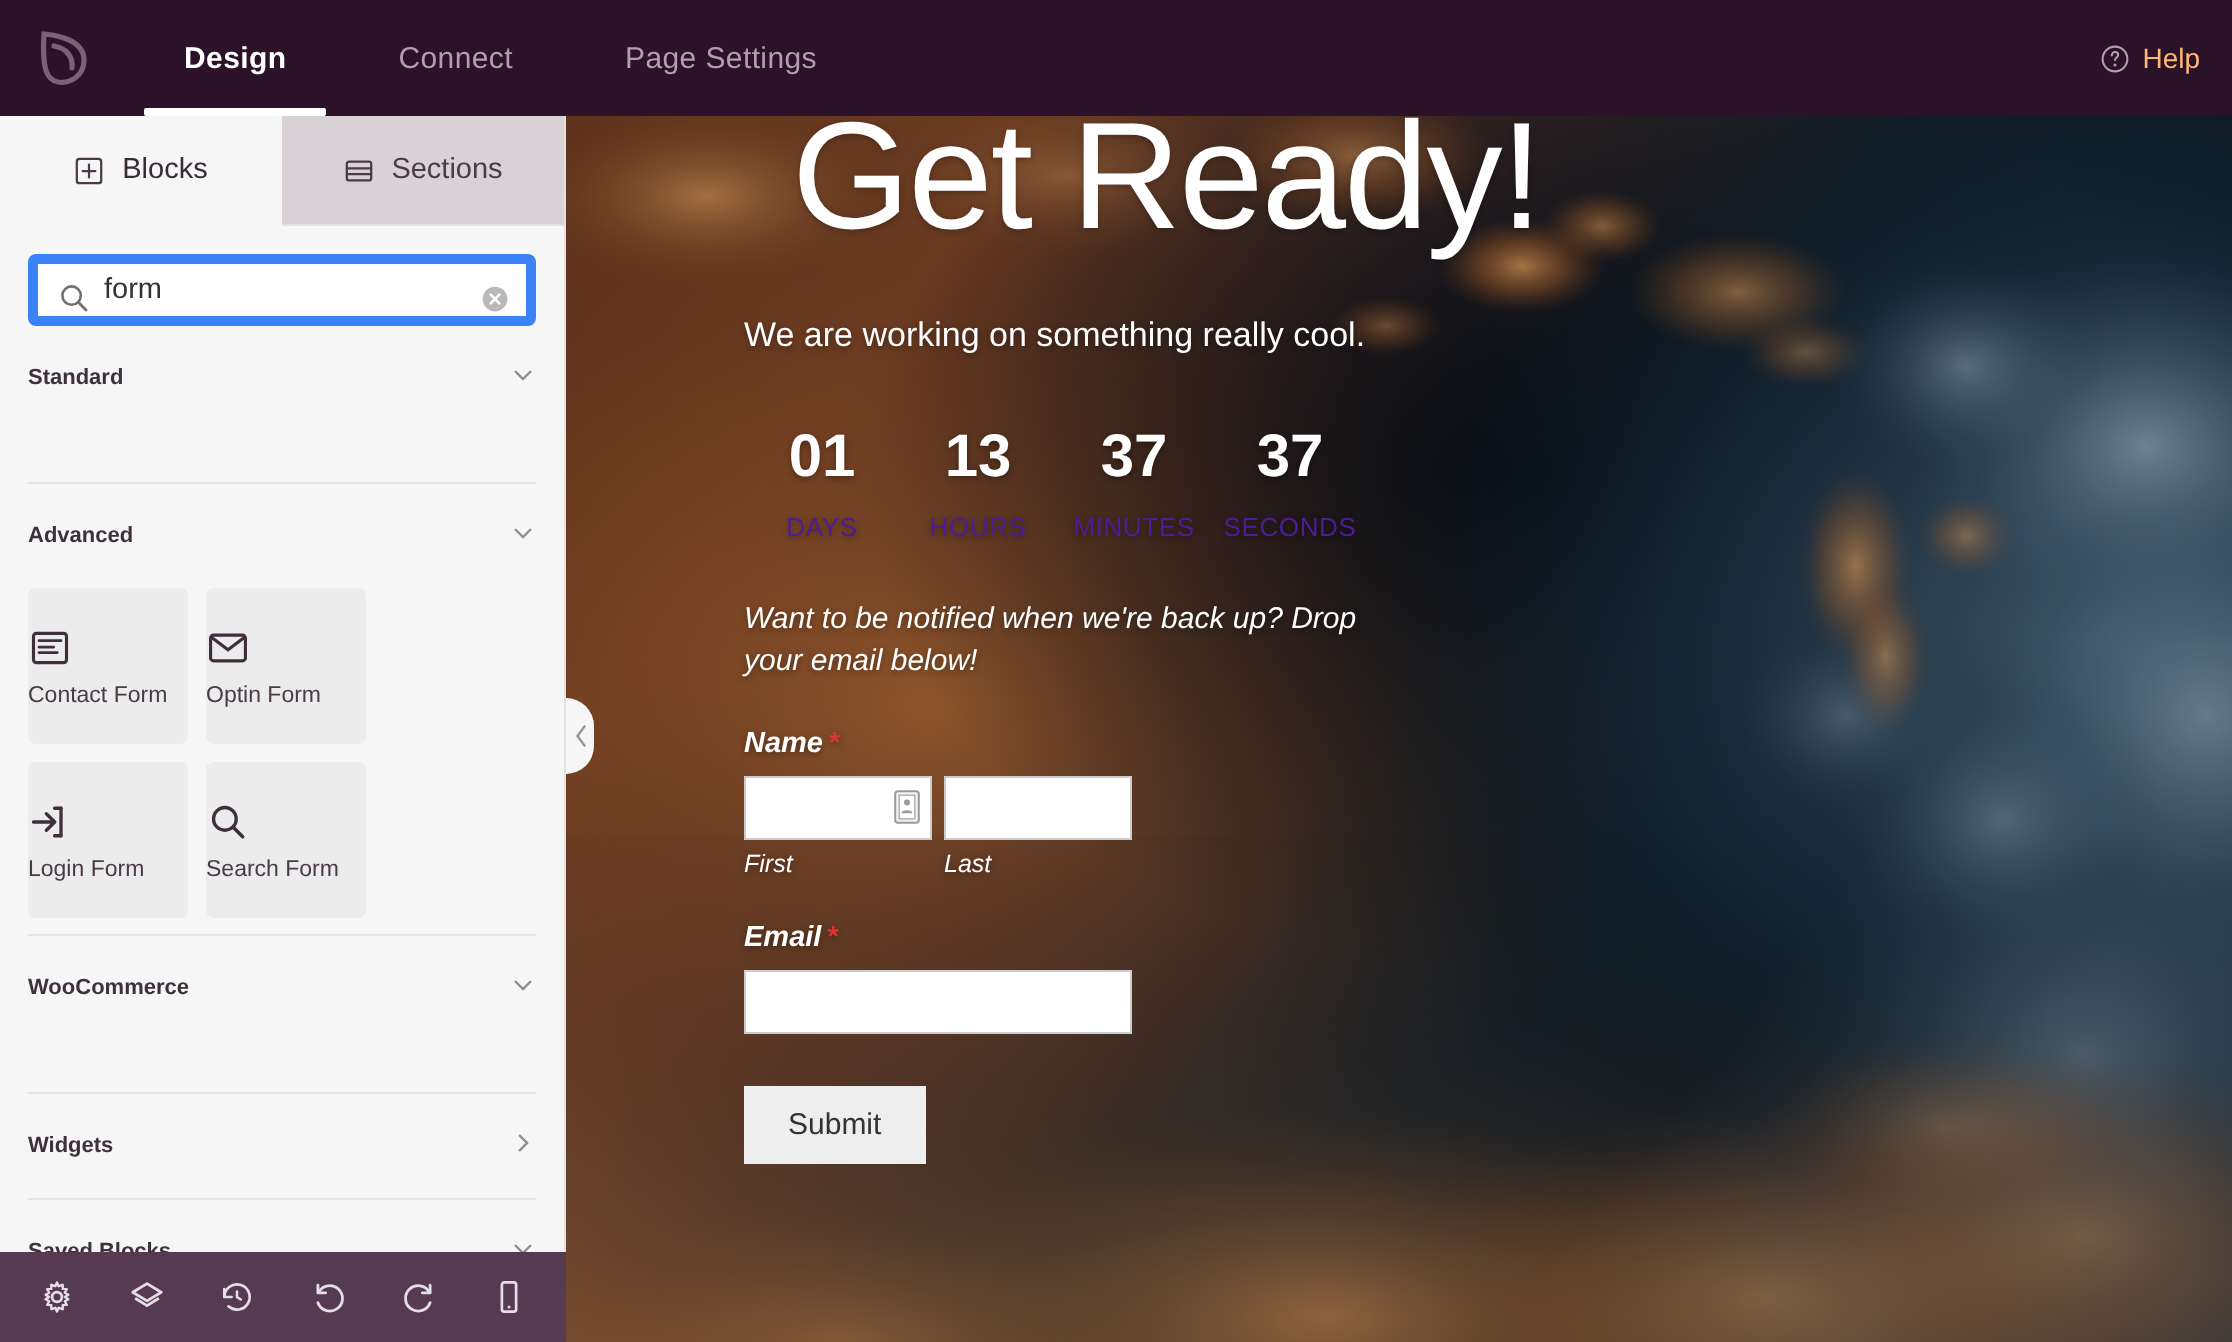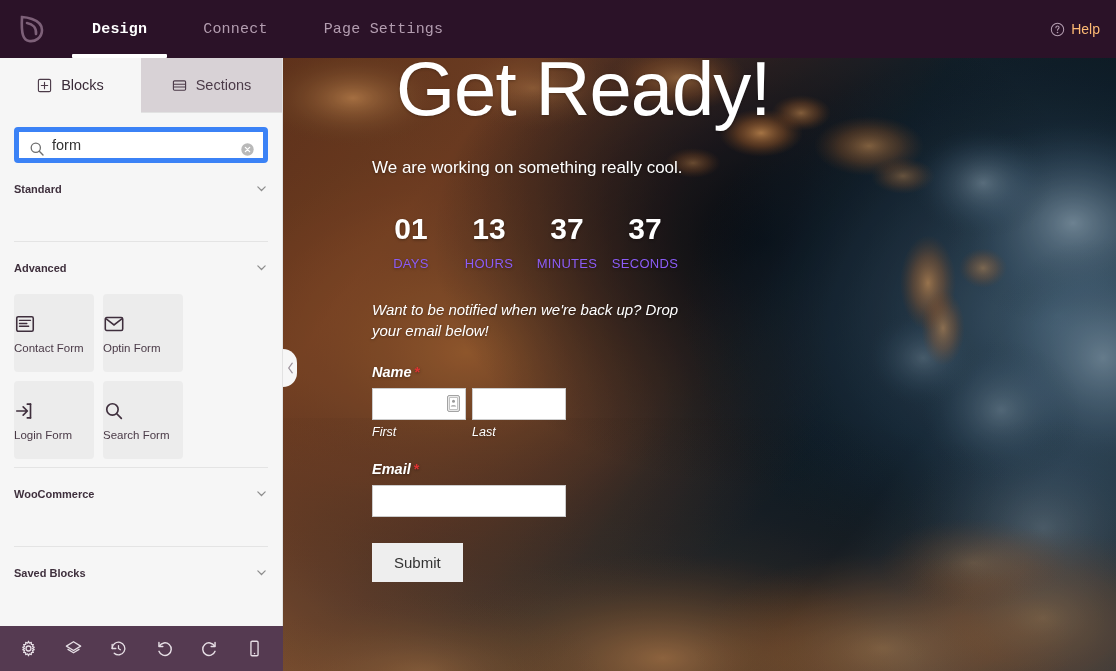--- a/index.html
+++ b/index.html
@@ -17,21 +17,21 @@
     width: 1116px; height: 58px;
     background: #2b1228;
     display: flex; align-items: stretch;
     z-index: 40;
   }
   .logo-wrap {
     width: 64px; display: flex; align-items: center; justify-content: center;
   }
   .logo-leaf { width: 26px; height: 30px; display: block; }
 
-  .topnav { display: flex; align-items: stretch; height: 58px; font-family: Liberation Mono, monospace; }
+  .topnav { display: flex; align-items: stretch; height: 58px; }
   .topnav-item {
     position: relative;
     display: flex; align-items: center; justify-content: center;
     padding: 0 28px;
     font-size: 15px;
     color: #b39db0;
     letter-spacing: .2px;
     cursor: pointer;
     white-space: nowrap;
   }
@@ -154,21 +154,21 @@
     text-shadow: 0 1px 3px rgba(0,0,0,.35);
   }
 
   .countdown { display: flex; margin-top: 36px; }
   .cd-unit { text-align: center; min-width: 78px; }
   .cd-num {
     color: #fff; font-size: 30px; font-weight: bold; line-height: 1;
     text-shadow: 0 1px 3px rgba(0,0,0,.35);
   }
   .cd-lbl {
-    color: #8b5cf6; font-size: 13px; margin-top: 12px; letter-spacing: .3px;
+    color: #4c1d95; font-size: 13px; margin-top: 12px; letter-spacing: .3px;
     text-shadow: 0 1px 3px rgba(0,0,0,.35);
   }
 
   .optin-text {
     color: #fff; font-style: italic; font-size: 15px; line-height: 1.45;
     margin-top: 28px; max-width: 330px;
     text-shadow: 0 1px 3px rgba(0,0,0,.35);
   }
 
   .field-group { margin-top: 22px; }
@@ -337,20 +337,30 @@
           <span>WooCommerce</span>
           <span class="chev">
             <svg width="13" height="13" viewBox="0 0 16 16">
                 <path d="M3.5 6 L8 10.5 L12.5 6" fill="none" stroke="#8e8e8e" stroke-width="1.5" stroke-linecap="round"></path>
               </svg>
           </span>
         </div>
         <div class="acc-spacer"></div>
       </div>
 
+      <div class="accordion">
+        <div class="acc-head">
+          <span>Widgets</span>
+          <span class="chev">
+            <svg width="13" height="13" viewBox="0 0 16 16">
+                <path d="M6 3.5 L10.5 8 L6 12.5" fill="none" stroke="#8e8e8e" stroke-width="1.5" stroke-linecap="round"></path>
+              </svg>
+          </span>
+        </div>
+      </div>
 
       <div class="accordion">
         <div class="acc-head">
           <span>Saved Blocks</span>
           <span class="chev">
             <svg width="13" height="13" viewBox="0 0 16 16">
                 <path d="M3.5 6 L8 10.5 L12.5 6" fill="none" stroke="#8e8e8e" stroke-width="1.5" stroke-linecap="round"></path>
               </svg>
           </span>
         </div>

